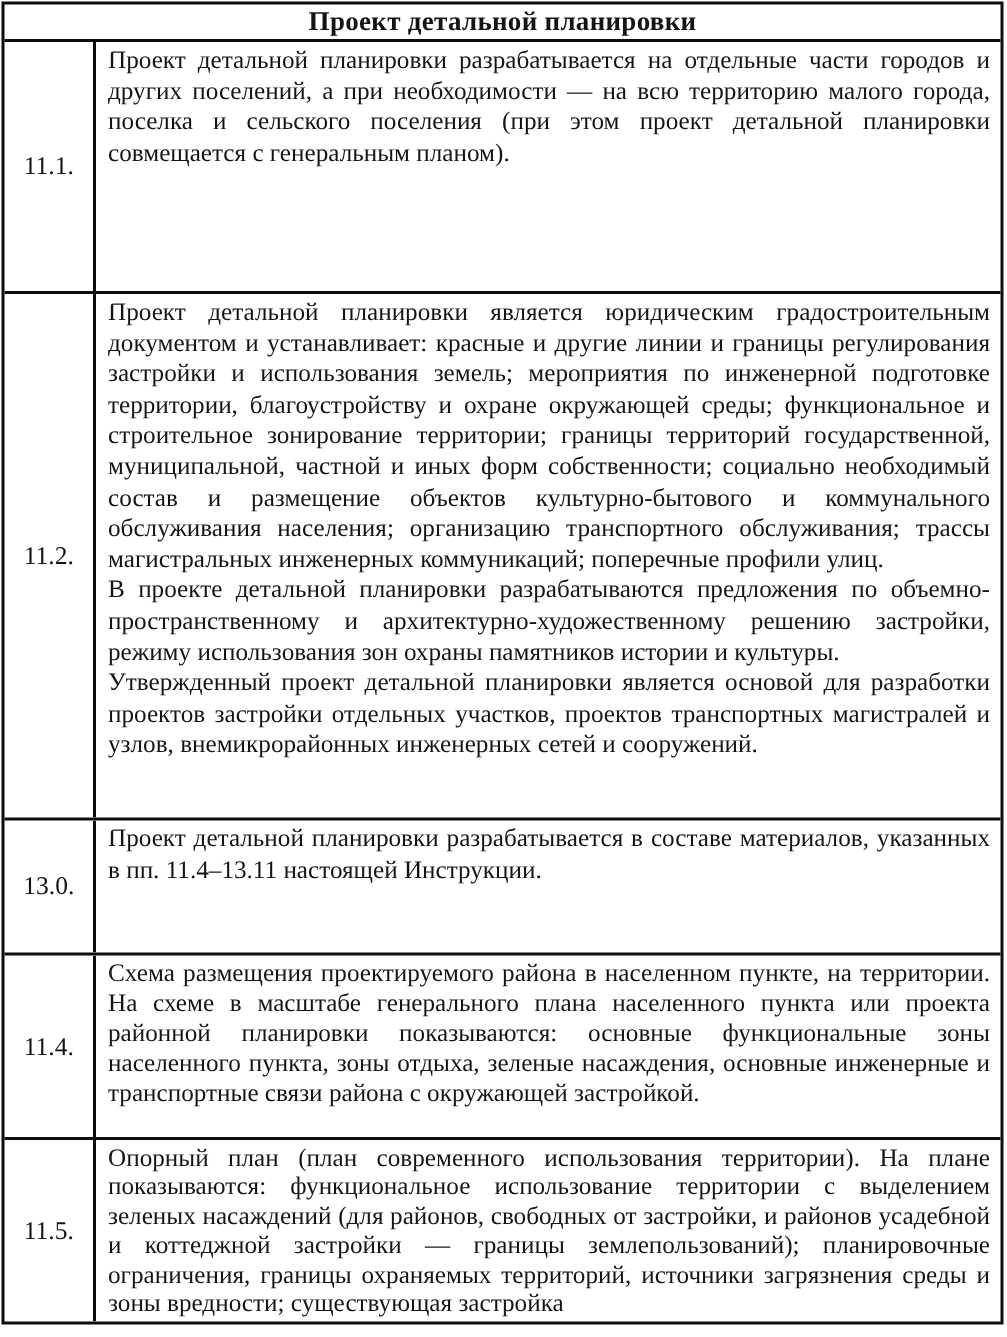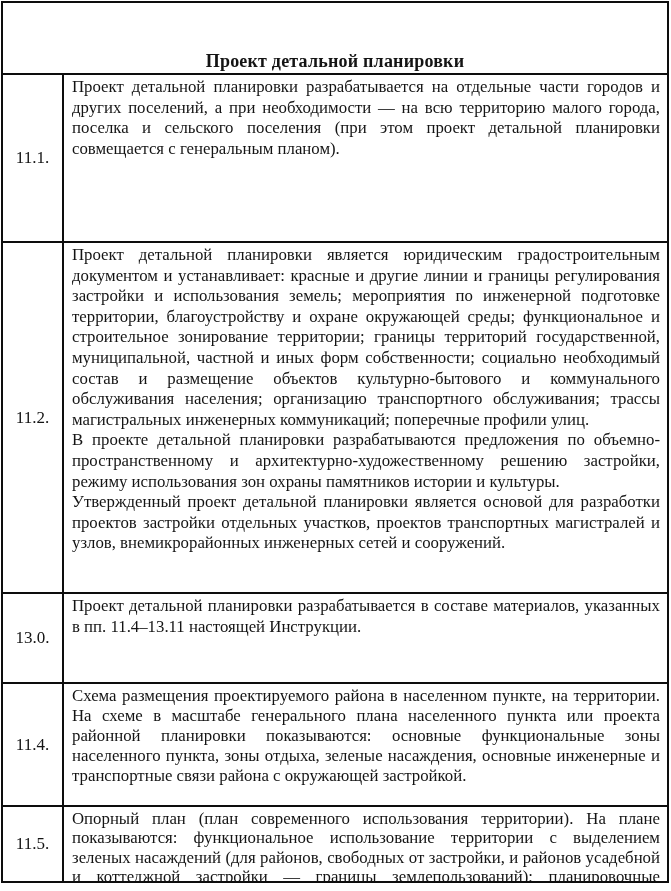--- a/index.html
+++ b/index.html
@@ -22,21 +22,20 @@
     flex-direction: column;
     background: #ffffff;
   }
   .title-row {
     flex: none;
     height: 25px;
     border-bottom: 2px solid #0d0d0d;
     display: flex;
     align-items: center;
     justify-content: center;
-    margin-top: 47px;
   }
   .title-text {
     font-weight: bold;
     font-size: 18px;
     letter-spacing: 0.2px;
     white-space: nowrap;
   }
   .row {
     flex: none;
     display: flex;
@@ -54,20 +53,21 @@
     font-size: 17px;
   }
   .text-cell {
     flex: 1 1 auto;
     padding: 2px 7px 0 8px;
     font-size: 16.8px;
     line-height: 20.6px;
     text-align: justify;
     overflow: hidden;
     hyphens: auto;
+    border-radius: 29px;
     -webkit-hyphens: auto;
   }
   .text-cell p { margin: 0; }
   .row-0 { height: 168px; }
   .row-1 { height: 351px; }
   .row-2 { height: 90px; }
   .row-3 { height: 123px; }
   .row-3 .text-cell { line-height: 19.9px; }
   .row-4 .text-cell { line-height: 19.4px; padding-top: 2px; }
 </style>

